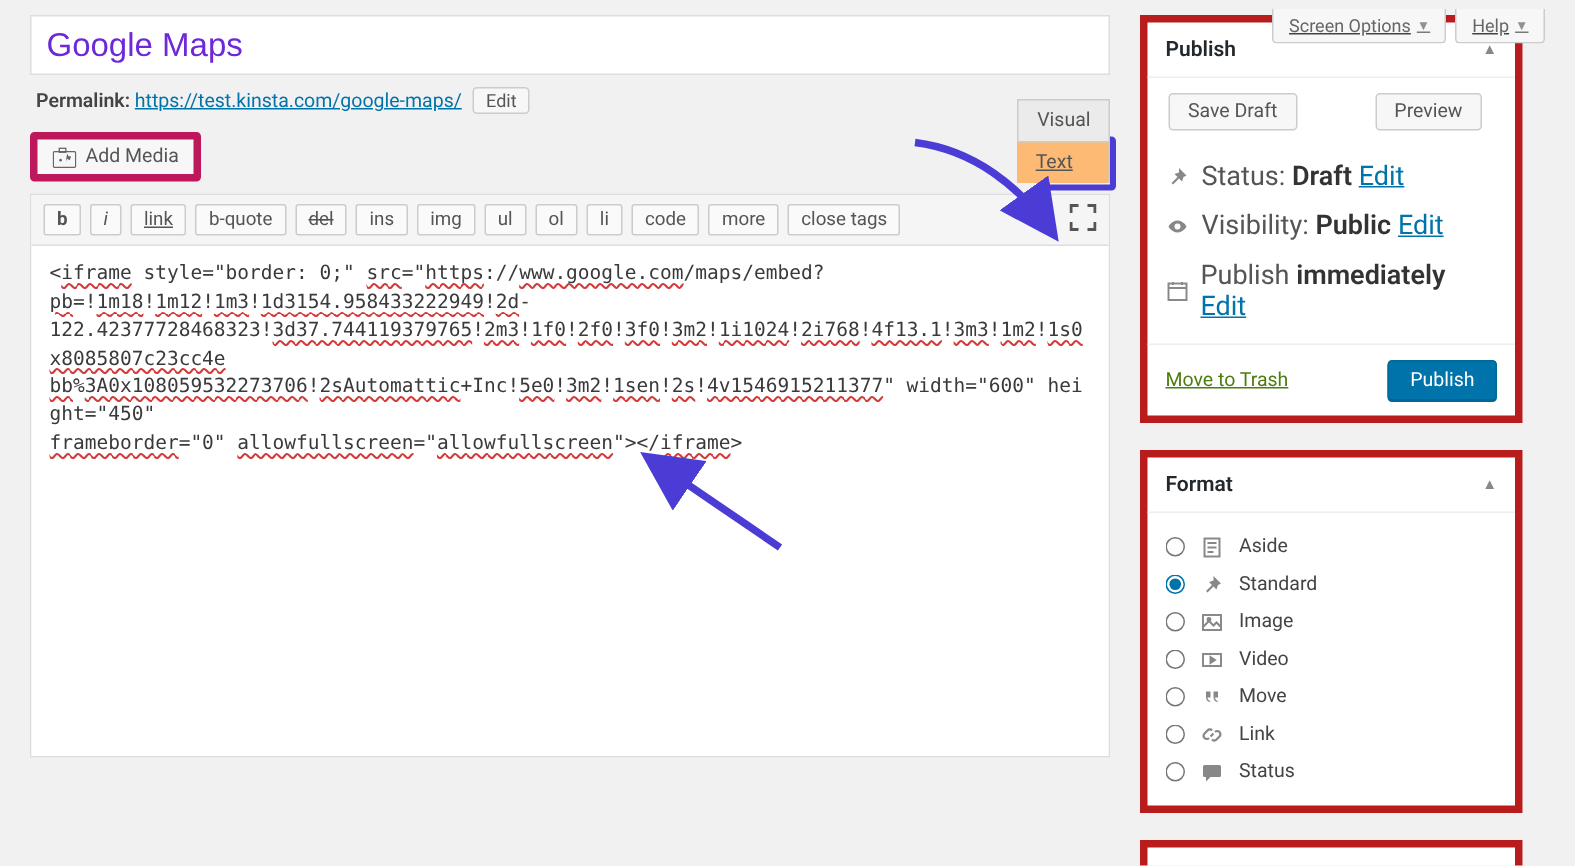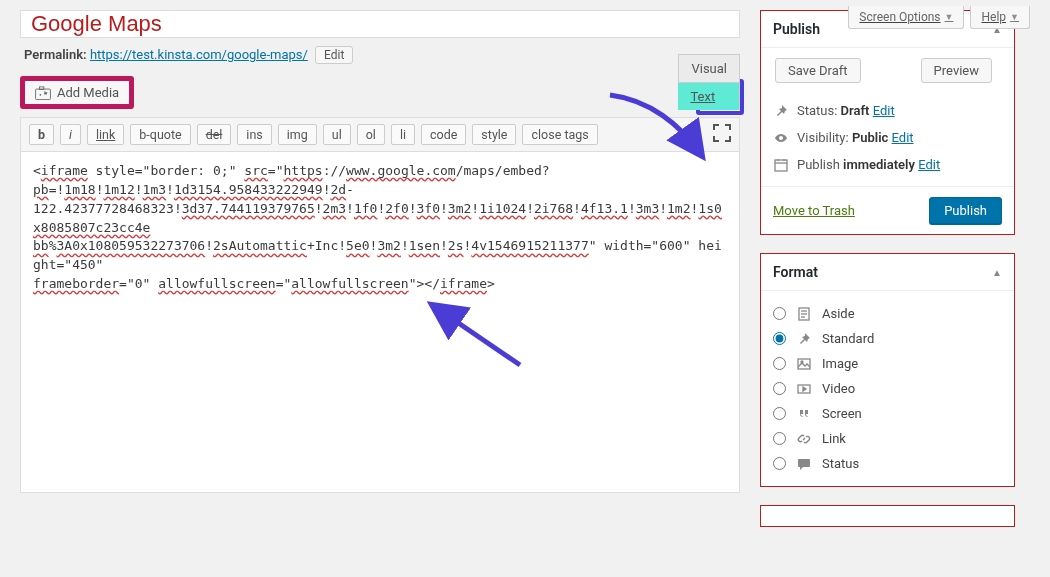--- a/index.html
+++ b/index.html
@@ -5,53 +5,53 @@
   * { box-sizing: border-box; margin: 0; padding: 0; }
   body { font-family: -apple-system, BlinkMacSystemFont, "Segoe UI", Roboto, sans-serif; font-size: 13px; color: #444; background: #f1f1f1; width: 1050px; height: 577px; overflow: hidden; position: relative; }
   .wrap { padding: 10px 20px 0 20px; }
   .top-tabs { position: absolute; top: 6px; right: 20px; display: flex; gap: 6px; text-decoration: underline; }
   .top-tab { background: #f7f7f7; border: 1px solid #ccc; border-top: none; padding: 4px 10px; font-size: 12px; cursor: pointer; border-radius: 0 0 3px 3px; display: flex; align-items: center; gap: 4px; color: #666; }
   .top-tab .tri { font-size: 9px; opacity: .7; }
   h1.page-title { font-size: 23px; font-weight: 400; margin: 20px 0 14px; color: #23282d; }
   .main-cols { display: flex; gap: 20px; }
   .main-left { width: 720px; }
   .main-right { width: 255px; }
-  .title-input { width: 100%; font-size: 22px; padding: 6px 10px; border: 1px solid #ddd; background: #fff; color: #b91c1c; height: 28px; }
+  .title-input { width: 100%; font-size: 22px; padding: 6px 10px; border: 1px solid #ddd; background: #fff; color: #6d28d9; height: 40px; }
   .permalink-row { padding: 8px 4px 12px; font-size: 13px; }
   .permalink-row .lbl { font-weight: 600; }
   .permalink-row a { color: #0073aa; text-decoration: underline; }
   .small-btn { display: inline-block; border: 1px solid #ccc; border-radius: 3px; background: #f7f7f7; padding: 1px 8px; font-size: 12px; margin-left: 4px; cursor: pointer; color: #555; }
   .media-row { display: flex; align-items: center; justify-content: flex-start; margin-bottom: 8px; position: relative; }
   .add-media-btn { border: 5px solid #be185d; border-radius: 3px; background: #f7f7f7; padding: 4px 10px; font-size: 13px; display: flex; align-items: center; gap: 6px; cursor: pointer; color: #555; }
   .camicon { display: inline-block; }
   .camicon svg { display: block; }
   .ed-tabs { position: absolute; right: 0; bottom: -1px; display: flex; z-index: 3; flex-direction: column; }
   .ed-tab { border: 1px solid #ccc; border-bottom: none; padding: 6px 12px; font-size: 13px; cursor: pointer; color: #555; background: #ebebeb; }
-  .ed-tab.active { background: #5eead4; position: relative; text-decoration: underline; }
+  .ed-tab.active { background: #fdba74; position: relative; text-decoration: underline; }
   .ed-tabs .ed-tab + .ed-tab { border-left: none; }
   .highlight-box { position: absolute; right: -4px; bottom: -6px; width: 48px; height: 36px; border: 4px solid #4a3cd4; border-radius: 3px; z-index: 2; pointer-events: none; }
   .editor-wrap { border: 1px solid #ddd; background: #fff; }
   .qt-row { background: #f5f5f5; border-bottom: 1px solid #ddd; padding: 6px 8px; display: flex; gap: 6px; align-items: center; position: relative; }
   .qt-btn { border: 1px solid #ccc; border-radius: 2px; background: #fafafa; padding: 2px 8px; font-size: 12.5px; cursor: pointer; color: #555; }
   .qt-btn.link-b { text-decoration: underline; }
   .qt-btn.del-b { text-decoration: line-through; }
   .qt-btn.bold-b { font-weight: 700; }
   .fs-icon { position: absolute; right: 8px; top: 6px; cursor: pointer; }
   .fs-icon svg { display: block; }
   .code-area { font-family: Consolas, Menlo, monospace; font-size: 13px; padding: 10px 12px; line-height: 1.45; color: #3a3a3a; white-space: pre-wrap; word-break: break-all; height: 340px; background: #fff; }
   .code-area .sq { text-decoration: underline; text-decoration-style: wavy; text-decoration-color: #d33a3a; text-underline-offset: 2px; }
   
-  .box { background: #fff; border: 1px solid #b91c1c; margin-bottom: 18px; }
+  .box { background: #fff; border: 5px solid #b91c1c; margin-bottom: 18px; }
   .box-head { padding: 10px 12px; border-bottom: 1px solid #eee; display: flex; align-items: center; justify-content: space-between; cursor: pointer; }
   .box-head .ttl { font-weight: 600; font-size: 14px; color: #23282d; }
   .box-head .tri { font-size: 10px; color: #888; }
   .box-body { padding: 10px 20px 0 12px; }
   .pub-actions-top { display: flex; justify-content: space-between; margin-bottom: 14px; padding: 0 2px; }
   .btn { border: 1px solid #ccc; border-radius: 3px; background: #f7f7f7; padding: 4px 12px; font-size: 13px; cursor: pointer; color: #555; }
-  .pub-line { display: flex; align-items: center; gap: 8px; padding: 6px 0; font-size: 13px; color: #555; text-align: center; }
+  .pub-line { display: flex; align-items: center; gap: 8px; padding: 6px 0; font-size: 18px; color: #555; }
   .pub-line .mico { width: 16px; color: #888; display: inline-flex; justify-content: center; }
   .pub-line .mico svg { display: block; }
   .pub-line b { font-weight: 600; color: #333; }
   .pub-line a { color: #0073aa; text-decoration: underline; cursor: pointer; }
   .pub-foot { border-top: 1px solid #eee; margin-top: 8px; padding: 10px 12px; display: flex; justify-content: space-between; align-items: center; }
   .trash { color: #4d7c0f; text-decoration: underline; cursor: pointer; }
   .btn-primary { background: #0073aa; border: 1px solid #006799; color: #fff; border-radius: 3px; padding: 5px 14px; font-size: 13px; cursor: pointer; box-shadow: 0 1px 0 #006799; }
   .fmt-row { display: flex; align-items: center; gap: 10px; padding: 5px 0; font-size: 13px; }
   .fmt-row input[type=radio] { margin: 0; accent-color: #0073aa; }
   .fmt-row .fico { width: 16px; color: #888; display: inline-flex; justify-content: center; }
@@ -109,21 +109,21 @@
           <span class="qt-btn" style="font-style:italic">i</span>
           <span class="qt-btn link-b">link</span>
           <span class="qt-btn">b-quote</span>
           <span class="qt-btn del-b">del</span>
           <span class="qt-btn">ins</span>
           <span class="qt-btn">img</span>
           <span class="qt-btn">ul</span>
           <span class="qt-btn">ol</span>
           <span class="qt-btn">li</span>
           <span class="qt-btn">code</span>
-          <span class="qt-btn">style</span>
+          <span class="qt-btn">more</span>
           <span class="qt-btn">close tags</span>
           <span class="fs-icon">
             <svg width="18" height="18" viewBox="0 0 18 18" stroke="#555" stroke-width="2" fill="none">
                 <path d="M1 6V1h5M17 6V1h-5M1 12v5h5M17 12v5h-5"></path>
               </svg>
           </span>
         </div>
         <div class="code-area"><span>&lt;</span><span class="sq">iframe</span><span> style="border: 0;" </span><span class="sq">src</span><span>="</span><span class="sq">https</span><span>://</span><span class="sq">www.google.com</span><span>/maps/embed?
 </span><span class="sq">pb</span><span>=!</span><span class="sq">1m18</span><span>!</span><span class="sq">1m12</span><span>!</span><span class="sq">1m3</span><span>!</span><span class="sq">1d3154.958433222949</span><span>!</span><span class="sq">2d</span><span>-
 122.42377728468323!</span><span class="sq">3d37.744119379765</span><span>!</span><span class="sq">2m3</span><span>!</span><span class="sq">1f0</span><span>!</span><span class="sq">2f0</span><span>!</span><span class="sq">3f0</span><span>!</span><span class="sq">3m2</span><span>!</span><span class="sq">1i1024</span><span>!</span><span class="sq">2i768</span><span>!</span><span class="sq">4f13.1</span><span>!</span><span class="sq">3m3</span><span>!</span><span class="sq">1m2</span><span>!</span><span class="sq">1s0x8085807c23cc4e
@@ -225,21 +225,21 @@
               </span>
             <span>Video</span>
           </label>
           <label class="fmt-row">
             <input type="radio" name="fmt" style="">
             <span class="fico">
                 <svg width="14" height="14" viewBox="0 0 14 14" fill="#888">
                   <path d="M3 3h3v4H4c0 2 2 2 2 3-3 0-3-3-3-4V3zm5 0h3v4H9c0 2 2 2 2 3-3 0-3-3-3-4V3z"></path>
                 </svg>
               </span>
-            <span>Screen</span>
+            <span>Move</span>
           </label>
           <label class="fmt-row">
             <input type="radio" name="fmt" style="">
             <span class="fico">
                 <svg width="14" height="14" viewBox="0 0 14 14" fill="none" stroke="#888" stroke-width="1.5">
                   <path d="M6 8l2-2M5 9a2 2 0 01-3-3l2-2a2 2 0 013 0M9 5a2 2 0 013 3l-2 2a2 2 0 01-3 0"></path>
                 </svg>
               </span>
             <span>Link</span>
           </label>

